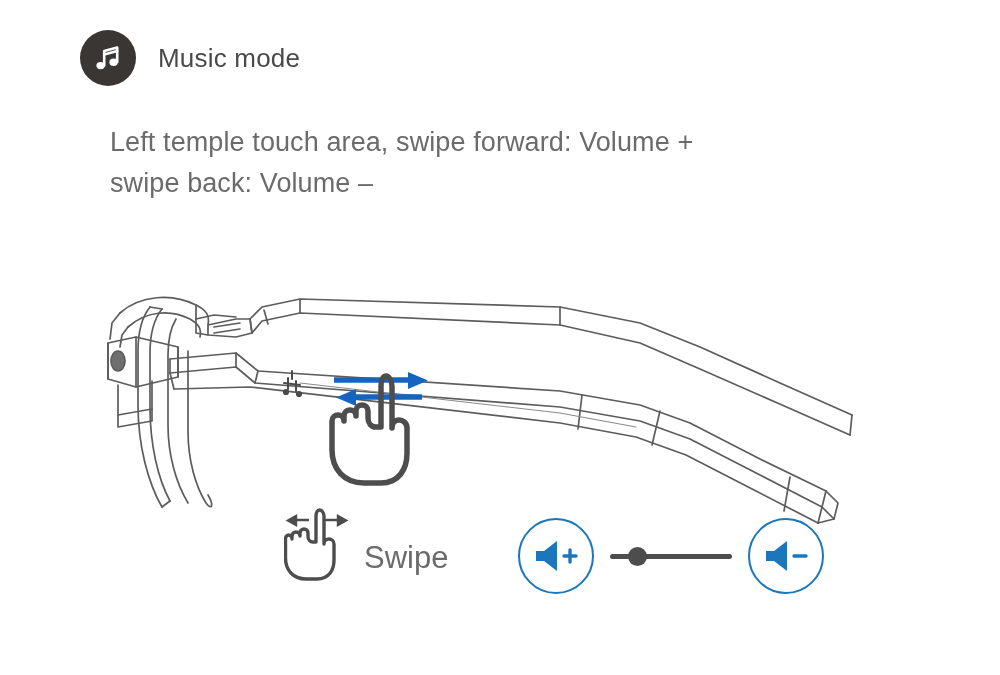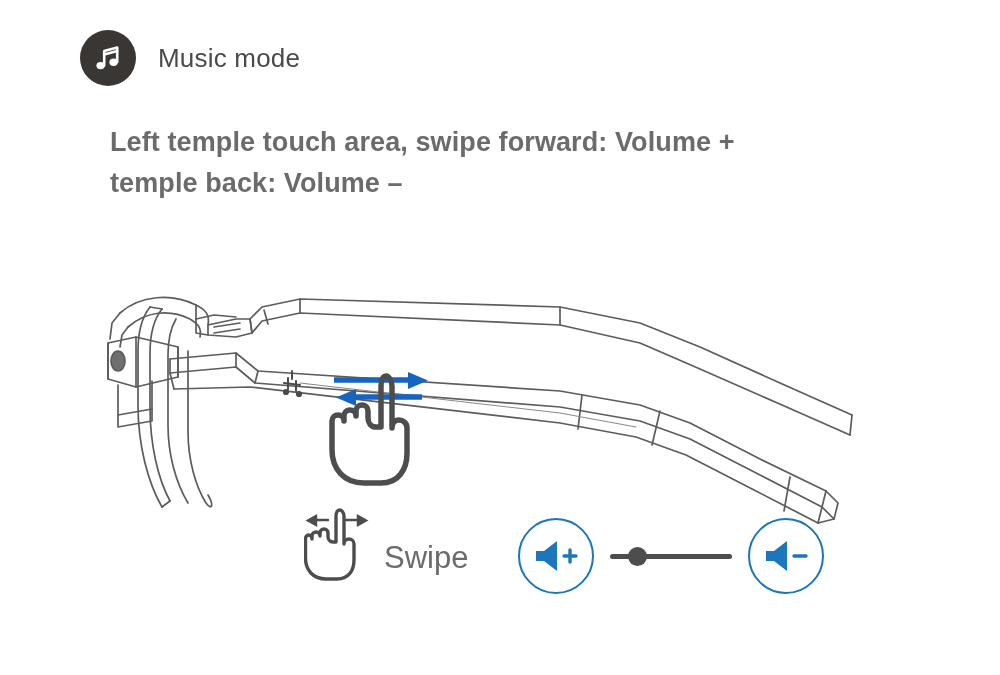--- a/index.html
+++ b/index.html
@@ -48,21 +48,20 @@
   
   #description {
     position: absolute;
     left: 110px;
     top: 122px;
     width: 820px;
     font-size: 27px;
     line-height: 41px;
     color: #6b6b6b;
     letter-spacing: 0.1px;
-    font-weight: bold;
   }
   #description div { white-space: nowrap; }
 
   
   #illustration {
     position: absolute;
     left: 0;
     top: 255px;
     width: 1000px;
     height: 420px;
@@ -72,21 +71,21 @@
   
   #legend-row {
     position: absolute;
     left: 0;
     top: 500px;
     width: 1000px;
     height: 110px;
   }
   #swipe-legend {
     position: absolute;
-    left: 304px;
+    left: 284px;
     top: 8px;
     display: flex;
     align-items: center;
     gap: 14px;
   }
   #swipe-label {
     font-size: 31px;
     color: #6b6b6b;
     white-space: nowrap;
     padding-top: 18px;
@@ -144,21 +143,21 @@
       <path d="M13.2 13.4 L26.2 10.0" fill="none" stroke="#ffffff" stroke-width="2.6" stroke-linecap="round"></path>
       <ellipse cx="9.6" cy="24.6" rx="4.2" ry="3.7" fill="#ffffff"></ellipse>
       <ellipse cx="22.6" cy="21.3" rx="4.2" ry="3.7" fill="#ffffff"></ellipse>
     </svg>
   </div>
   <div id="page-title">Music mode</div>
 </div>
 
 <div id="description">
   <div>Left temple touch area, swipe forward: Volume +</div>
-  <div>temple back: Volume –</div>
+  <div>swipe back: Volume –</div>
 </div>
 
 <div id="illustration">
   <svg width="1000" height="420" viewBox="0 0 1000 420" aria-hidden="true">
     <g fill="none" stroke="#5c5c5c" stroke-width="1.7" stroke-linecap="round" stroke-linejoin="round">
 
       <g>
         <path d="M250 64 L262 52 L300 44 L560 52 L640 68 L700 92 L780 128 L852 160"></path>
         <path d="M252 78 L262 66 L300 58 L560 70 L640 88 L700 114 L782 150 L850 180"></path>
         <path d="M250 64 L252 78"></path>

